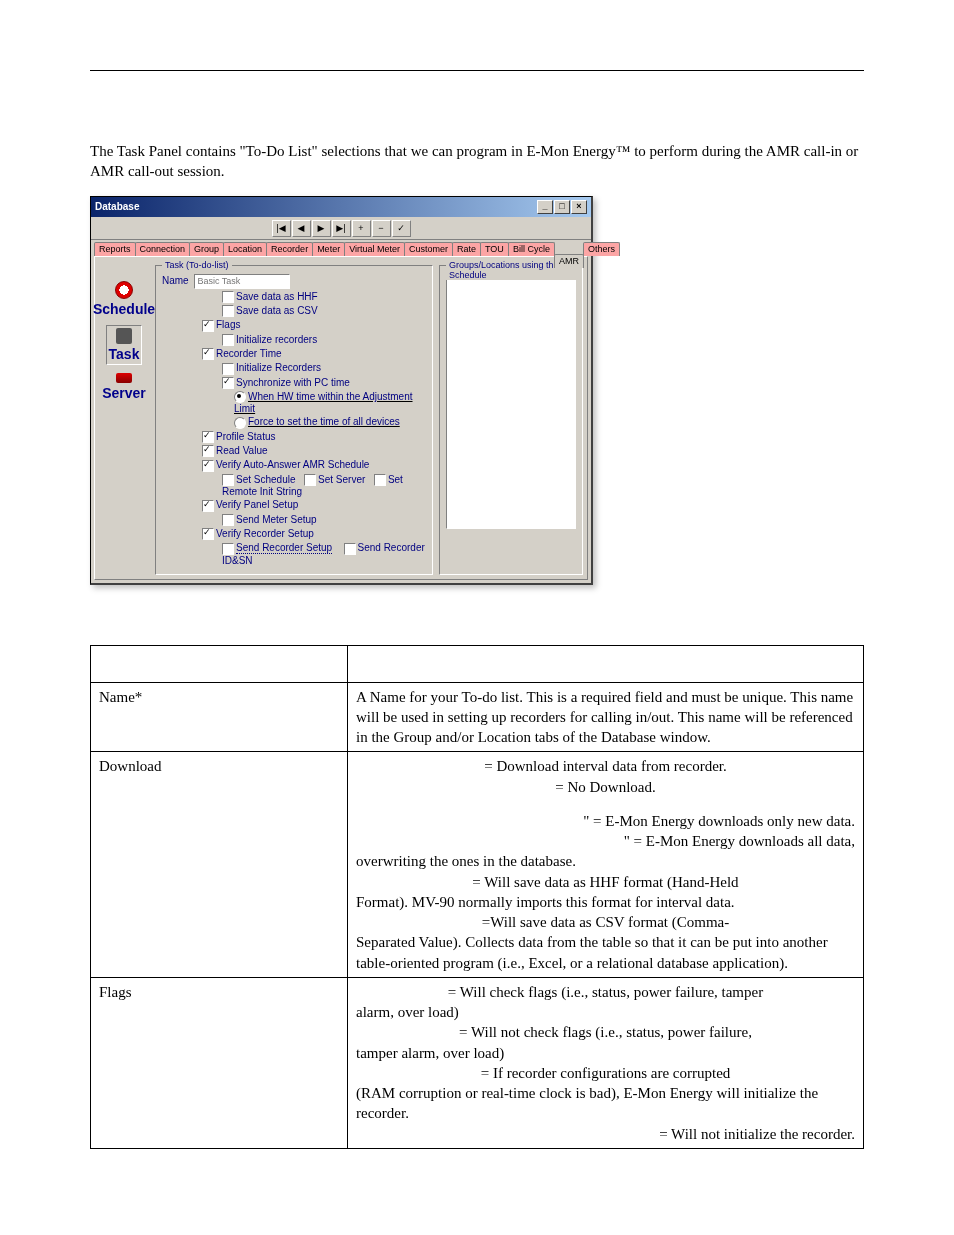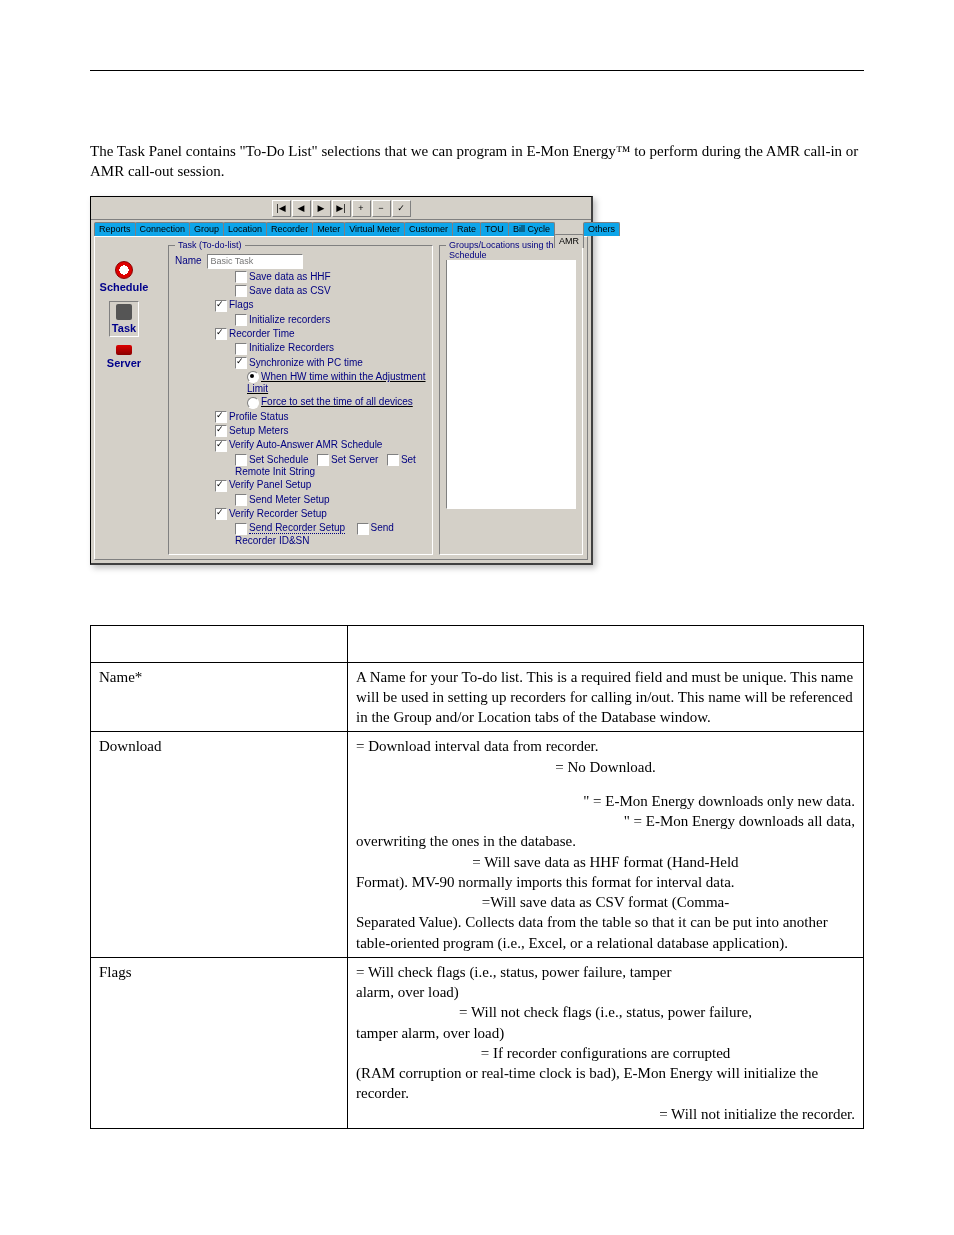--- a/index.html
+++ b/index.html
@@ -84,21 +84,21 @@
     display: flex;
     padding: 2px 3px 0 3px;
     font-size: 9px;
     flex-wrap: nowrap;
   }
   .tabs .tab {
     border: 1px solid #808080;
     border-bottom: none;
     border-radius: 2px 2px 0 0;
     padding: 1px 4px 2px 4px;
-    background:#0ea5e9;
+    background:#fca5a5;
     white-space: nowrap;
     margin-right: -1px;
   }
   .tabs .tab.active {
     background:#d4d0c8;
     font-weight: normal;
     position: relative;
     top: 12px;
     z-index: 2;
   }
@@ -117,21 +117,21 @@
     width: 50px;
     display: flex;
     flex-direction: column;
     align-items: center;
     gap: 8px;
     padding-top: 20px;
   }
   .sidebar .sb-item {
     text-align: center;
     color: #00008b;
-    font-size: 11px;
+    font-size: 14px;
   }
   .sidebar .sb-item.active {
     border: 1px solid #808080;
     border-right-color:#fff;
     border-bottom-color:#fff;
     padding: 2px;
   }
   .sb-icon {
     width: 16px; height: 16px;
     margin: 0 auto 2px auto;
@@ -222,20 +222,28 @@
 </head>
 <body>
 
 <div class="page">
   <hr class="rule">
 
   <p class="intro">The Task Panel contains "To-Do List" selections that we can program in E-Mon Energy™ to perform during the AMR call-in or AMR call-out session.</p>
 
   <div class="win">
 
+    <div class="titlebar">
+      <span>Database</span>
+      <span class="title-btns">
+        <span class="tb">_</span>
+        <span class="tb">□</span>
+        <span class="tb">×</span>
+      </span>
+    </div>
 
     <div class="toolbar">
       <span class="tbtn">|◀</span>
       <span class="tbtn">◀</span>
       <span class="tbtn">▶</span>
       <span class="tbtn">▶|</span>
       <span class="tbtn">+</span>
       <span class="tbtn">−</span>
       <span class="tbtn">✓</span>
     </div>
@@ -266,42 +274,42 @@
           <div class="sb-icon gear"></div>
           <div><b>Task</b></div>
         </div>
         <div class="sb-item">
           <div class="sb-icon srv"></div>
           <div><b>Server</b></div>
         </div>
       </div>
 
       <div class="mainform" style="display:flex; gap:6px;">
-        <div class="groupbox" style="flex:1;margin-left:13px;">
+        <div class="groupbox" style="flex:1;">
           <span class="legend">Task (To-do-list)</span>
 
           <div class="row">
             <span class="lbl">Name</span>
             <span class="field">Basic Task</span>
           </div>
 
           <div class="row indent2"><span class="chk"></span><span class="lbl">Save data as HHF</span></div>
           <div class="row indent2"><span class="chk"></span><span class="lbl">Save data as CSV</span></div>
 
           <div class="row indent1"><span class="chk checked"></span><span class="lbl">Flags</span></div>
           <div class="row indent2"><span class="chk"></span><span class="lbl">Initialize recorders</span></div>
 
           <div class="row indent1"><span class="chk checked"></span><span class="lbl">Recorder Time</span></div>
           <div class="row indent2"><span class="chk"></span><span class="lbl">Initialize Recorders</span></div>
           <div class="row indent2"><span class="chk checked"></span><span class="lbl">Synchronize with PC time</span></div>
           <div class="row indent3"><span class="rdo checked"></span><span class="lbl">When HW time within the Adjustment Limit</span></div>
           <div class="row indent3"><span class="rdo"></span><span class="lbl">Force to set the time of all devices</span></div>
 
           <div class="row indent1"><span class="chk checked"></span><span class="lbl">Profile Status</span></div>
-          <div class="row indent1"><span class="chk checked"></span><span class="lbl">Setup Meters</span></div>
+          <div class="row indent1"><span class="chk checked"></span><span class="lbl">Read Value</span></div>
           <div class="row indent1"><span class="chk checked"></span><span class="lbl">Verify Auto-Answer AMR Schedule</span></div>
           <div class="row indent2">
             <span class="chk"></span><span class="lbl">Set Schedule</span>&nbsp;
             <span class="chk"></span><span class="lbl">Set Server</span>&nbsp;
             <span class="chk"></span><span class="lbl">Set Remote Init String</span>
           </div>
           <div class="row indent1"><span class="chk checked"></span><span class="lbl">Verify Panel Setup</span></div>
           <div class="row indent2"><span class="chk"></span><span class="lbl">Send Meter Setup</span></div>
           <div class="row indent1"><span class="chk checked"></span><span class="lbl">Verify Recorder Setup</span></div>
           <div class="row indent2">
@@ -326,32 +334,32 @@
         </tr>
     </thead>
     <tbody>
       <tr>
         <td class="field-col">Name*</td>
         <td>A Name for your To-do list. This is a required field and must be unique. This name will be used in setting up recorders for calling in/out. This name will be referenced in the Group and/or Location tabs of the Database window.</td>
       </tr>
       <tr>
         <td class="field-col">Download</td>
         <td>
-          <div style="">= Download interval data from recorder.</div>
+          <div style="text-align:center;">= Download interval data from recorder.</div>
           <div style="text-align:center; margin-bottom:14px;">= No Download.</div>
           <div style="text-align:right;">" = E-Mon Energy downloads only new data.</div>
           <div><span style="display:block;text-align:right;">" = E-Mon Energy downloads all data,</span>overwriting the ones in the database.</div>
           <div><span style="display:block;text-align:center;">= Will save data as HHF format (Hand-Held</span>Format).  MV-90 normally imports this format for interval data.</div>
           <div><span style="display:block;text-align:center;">=Will save data as CSV format (Comma-</span>Separated Value).  Collects data from the table so that it can be put into another table-oriented program (i.e., Excel, or a relational database application).</div>
         </td>
       </tr>
       <tr>
         <td class="field-col">Flags</td>
         <td>
-          <div><span style="display:block;text-align:left;">= Will check flags (i.e., status, power failure, tamper</span>alarm, over load)</div>
+          <div><span style="display:block;text-align:center;">= Will check flags (i.e., status, power failure, tamper</span>alarm, over load)</div>
           <div><span style="display:block;text-align:center;">= Will not check flags (i.e., status, power failure,</span>tamper alarm, over load)</div>
           <div><span style="display:block;text-align:center;">= If recorder configurations are corrupted</span>(RAM corruption or real-time clock is bad), E-Mon Energy will initialize the recorder.</div>
           <div style="text-align:right;">= Will not initialize the recorder.</div>
         </td>
       </tr>
     </tbody>
   </table>
 </div>
 
 </body></html>

